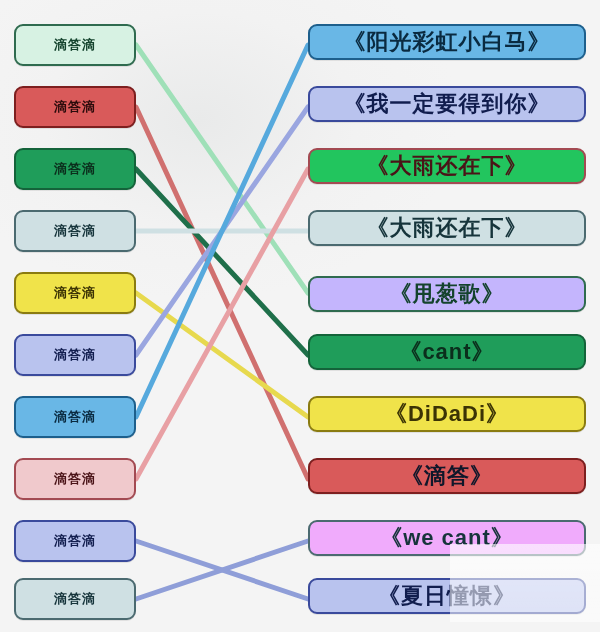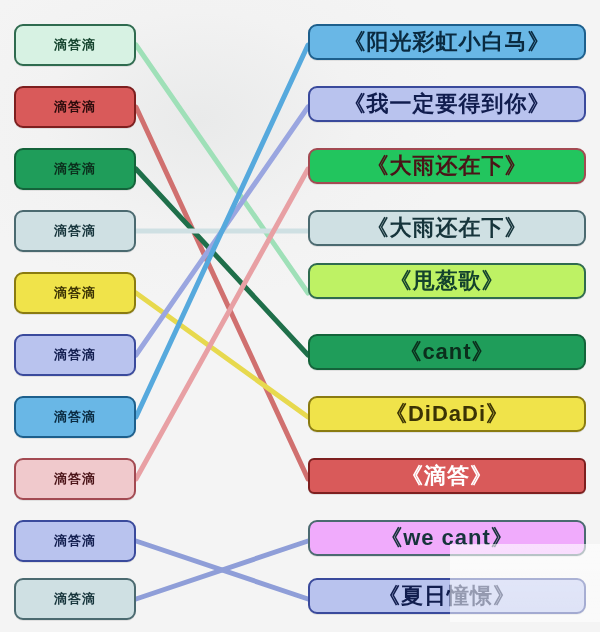--- a/index.html
+++ b/index.html
@@ -121,30 +121,30 @@
       </div>
       <div class="pill right-pill" style="top: 86px; background: rgb(185, 195, 238); border-color: rgb(58, 74, 156); color: rgb(17, 29, 78); font-family: Liberation Mono, monospace;">
         <span>《我一定要得到你》</span>
       </div>
       <div class="pill right-pill" style="top: 148px; background: #22c55e; border-color: rgb(163, 74, 82); color: rgb(74, 19, 23);">
         <span>《大雨还在下》</span>
       </div>
       <div class="pill right-pill" style="top: 210px; background: rgb(207, 224, 227); border-color: rgb(75, 106, 112); color: rgb(22, 52, 59);">
         <span>《大雨还在下》</span>
       </div>
-      <div class="pill right-pill" style="top: 263px; background: #bef264; border-color: rgb(47, 107, 79); color: rgb(20, 67, 45);">
+      <div class="pill right-pill" style="top: 276px; background: #c4b5fd; border-color: rgb(47, 107, 79); color: rgb(20, 67, 45);">
         <span>《甩葱歌》</span>
       </div>
       <div class="pill right-pill" style="top: 334px; background: rgb(31, 157, 90); border-color: rgb(20, 99, 58); color: rgb(11, 46, 28);">
         <span>《cant》</span>
       </div>
       <div class="pill right-pill" style="top: 396px; background: rgb(240, 227, 74); border-color: rgb(138, 123, 16); color: rgb(59, 51, 5);">
         <span>《DiDaDi》</span>
       </div>
-      <div class="pill right-pill" style="top: 458px; background: rgb(217, 90, 90); border-color: rgb(125, 31, 31); color: #ffffff; border-radius: 6px;">
+      <div class="pill right-pill" style="top: 458px; background: rgb(217, 90, 90); border-color: rgb(125, 31, 31); color: #0f172a;">
         <span>《滴答》</span>
       </div>
       <div class="pill right-pill" style="top: 520px; background: #f0abfc; border-color: rgb(75, 106, 112); color: rgb(22, 52, 59);">
         <span>《we cant》</span>
       </div>
       <div class="pill right-pill" style="top: 578px; background: rgb(185, 195, 238); border-color: rgb(58, 74, 156); color: rgb(17, 29, 78);">
         <span>《夏日憧憬》</span>
       </div>
     </div>
 

